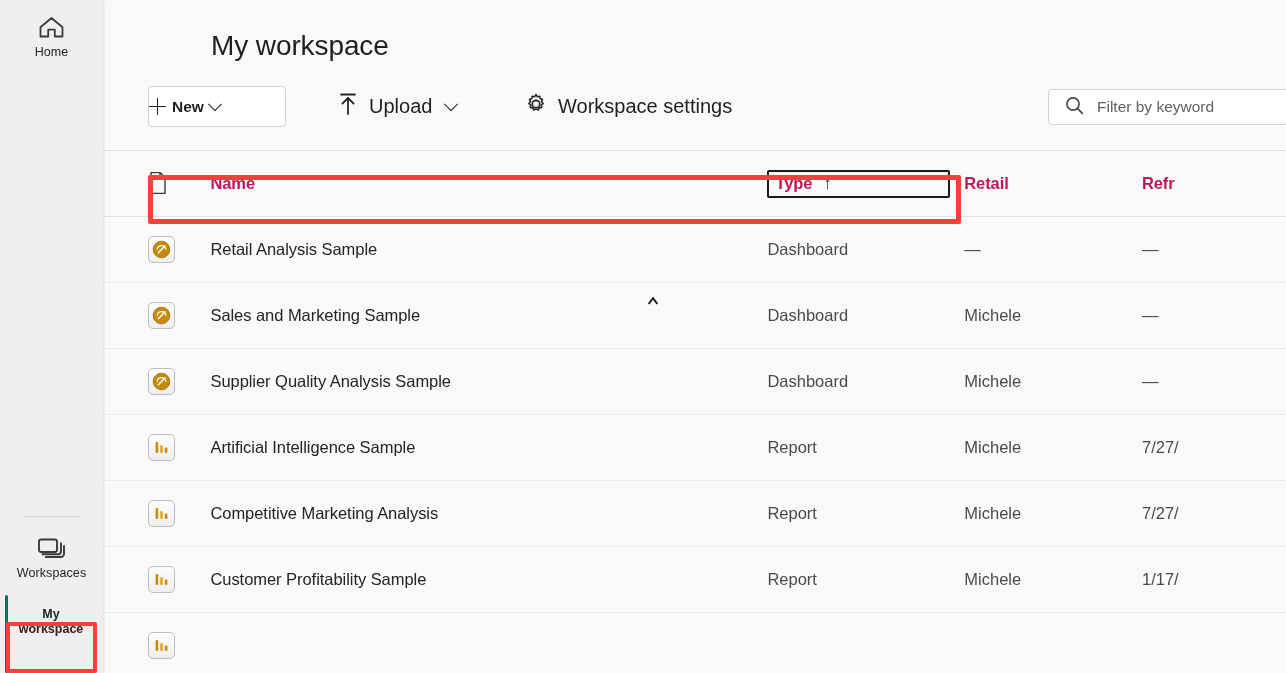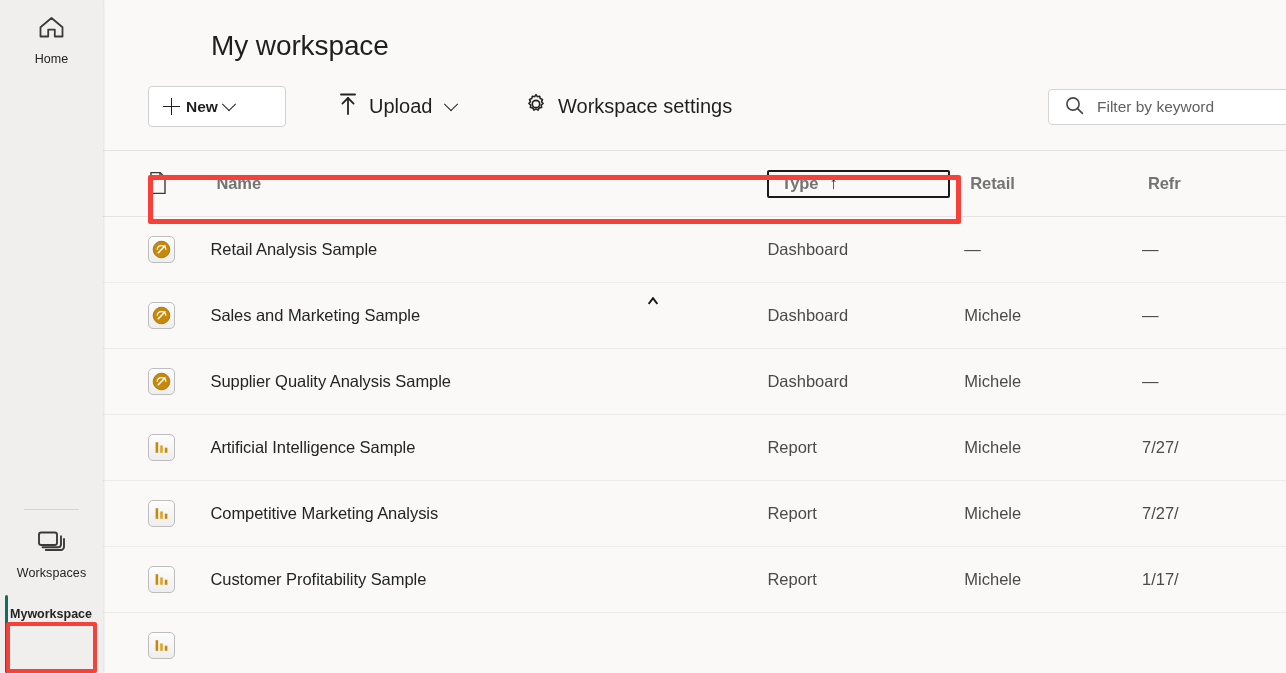--- a/index.html
+++ b/index.html
@@ -33,21 +33,21 @@
   }
   .nav-item .nav-icon {
     display: block;
     height: 30px; width: 34px;
     display: flex; align-items: center; justify-content: center;
   }
   .nav-item .nav-label {
     font-size: 12.5px;
     color: #242424;
     line-height: 1.15;
-    margin-top: 10px;
+    margin-top: 3px;
     letter-spacing: 0.1px;
   }
   .nav-home { margin-top: 4px; }
   .sidebar-spacer { flex: 1 1 auto; }
   .sidebar-divider {
     width: 55px; height: 1px;
     background: #d6d4d2;
     margin: 0 auto 8px auto;
   }
   .nav-workspaces { margin-bottom: 4px; }
@@ -62,21 +62,21 @@
     position: absolute;
     left: 5px; top: 5px;
     width: 3px; height: 78px;
     background: #0e6e61;
     border-radius: 2px;
   }
   .ws-selected {
     position: absolute;
     left: 11px; top: 17px;
     width: 80px;
-    display: flex; flex-direction: row;
+    display: flex; flex-direction: column;
     align-items: center; justify-content: center;
     cursor: pointer;
   }
   .ws-selected .nav-label {
     font-size: 12.5px;
     font-weight: bold;
     color: #242424;
     line-height: 1.18;
     text-align: center;
   }
@@ -114,21 +114,21 @@
     width: 1183px; height: 66px;
     display: flex;
     align-items: flex-start;
   }
   .tb-newbtn {
     position: absolute;
     left: 45px; top: 2px;
     height: 41px;
     min-width: 138px;
     display: flex; align-items: center; gap: 6px;
-    padding: 0 13px 0 14px;
+    padding: 0 13px 0 0;
     border: 1px solid #d1d1d1;
     border-radius: 4px;
     background: #ffffff;
     cursor: pointer;
     font-size: 15.5px;
     color: #201f1e;
   }
   .tb-newbtn .lbl { font-weight: bold; font-size: 15.5px; }
   .tb-item {
     position: absolute;
@@ -202,24 +202,23 @@
   }
   .header-row { height: 66px; border-bottom: 1px solid #e6e4e2; }
   .c-icon   { width: 65px; display: flex; align-items: center; }
   .c-name   { width: 580px; }
   .c-type   { width: 205px; }
   .c-owner  { width: 185px; }
   .c-refresh{ width: 150px; }
 
   .hdr-text {
     font-size: 16.5px;
-    color: #737373;
+    color: #be185d;
     font-weight: bold;
     letter-spacing: -0.1px;
-    margin-left: 6px;
   }
   .type-hdr-box {
     display: inline-flex;
     align-items: center; gap: 11px;
     border: 2px solid #1b1a19;
     border-radius: 2px;
     padding: 2px 8px 3px 6px;
     min-width: 183px;
     cursor: pointer;
     text-align: center;

